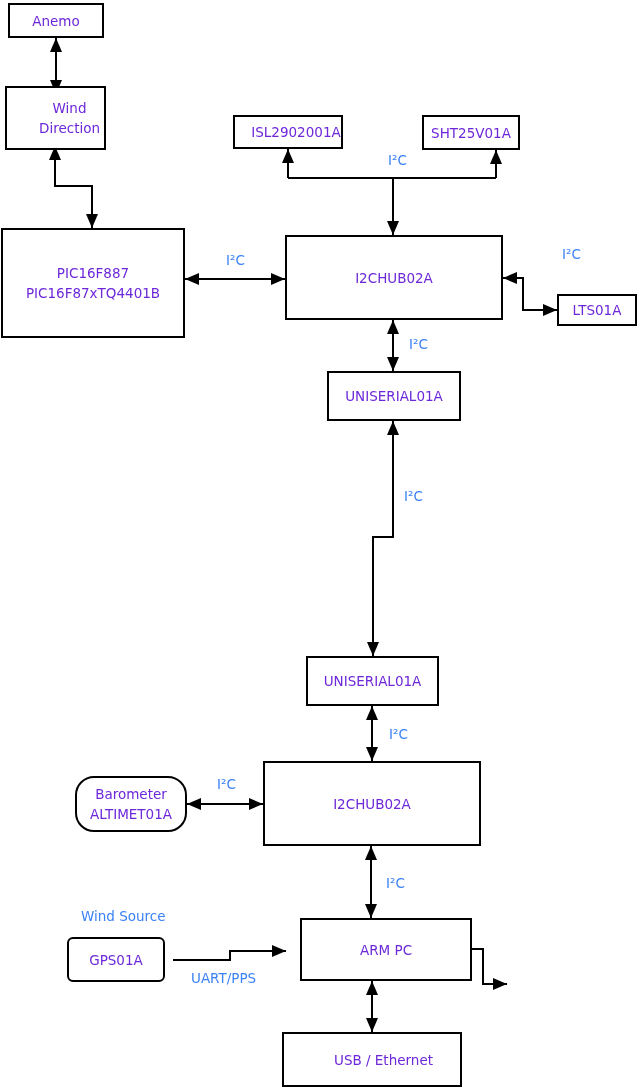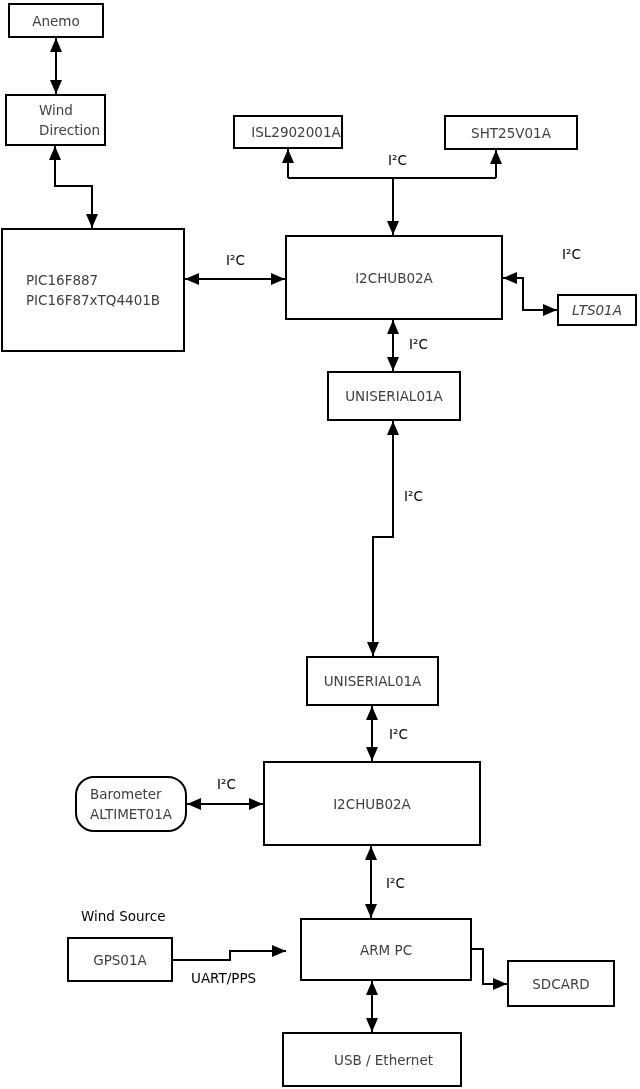--- a/index.html
+++ b/index.html
@@ -18,31 +18,32 @@
   svg.edge-layer {
     position: absolute;
     left: 0; top: 0;
     width: 640px; height: 1089px;
   }
   .node {
     position: absolute;
     box-sizing: border-box;
     background: #ffffff;
     border: 2px solid #000000;
-    color: #404040;
+    color: #6d28d9;
     display: flex;
     align-items: center;
     justify-content: center;
+    text-align: center;
     font-size: 13.5px;
     line-height: 20px;
     white-space: pre-line;
   }
   .lbl {
     position: absolute;
-    color: #000000;
+    color: #3b82f6;
     font-size: 13.5px;
     line-height: 16px;
     white-space: nowrap;
   }
 </style>
 </head>
 <body>
 
 <div class="canvas">
 
@@ -77,36 +78,35 @@
     <line x1="371" y1="846" x2="371" y2="918" marker-start="url(#arrow)" marker-end="url(#arrow)"></line>
 
     <polyline points="173,960 230,960 230,951 286,951" marker-end="url(#arrow)"></polyline>
 
     <polyline points="458,949 483,949 483,984 507,984" marker-start="url(#arrow)" marker-end="url(#arrow)"></polyline>
 
     <line x1="372" y1="981" x2="372" y2="1032" marker-start="url(#arrow)" marker-end="url(#arrow)"></line>
   </svg>
 
   <div class="node" style="left:8px;   top:3px;    width:96px;  height:35px;">Anemo</div>
-  <div class="node" style="left:5px;   top:94px;   width:101px; height:52px;padding-left:28px;">Wind
+  <div class="node" style="left:5px;   top:86px;   width:101px; height:64px;padding-left:28px;">Wind
 Direction</div>
-  <div class="node" style="left:1px;   top:228px;  width:184px; height:124px;">PIC16F887
+  <div class="node" style="left:1px;   top:228px;  width:184px; height:110px;">PIC16F887
 PIC16F87xTQ4401B</div>
   <div class="node" style="left:233px; top:115px;  width:110px; height:34px;padding-left:16px;">ISL2902001A</div>
-  <div class="node" style="left:444px; top:115px;  width:134px; height:35px;">SHT25V01A</div>
+  <div class="node" style="left:422px; top:115px;  width:98px; height:35px;">SHT25V01A</div>
   <div class="node" style="left:285px; top:235px;  width:218px; height:85px;">I2CHUB02A</div>
-  <div class="node" style="left:557px; top:294px;  width:80px;  height:32px;font-style:italic;">LTS01A</div>
+  <div class="node" style="left:557px; top:294px;  width:80px;  height:32px;">LTS01A</div>
   <div class="node" style="left:327px; top:371px;  width:134px; height:50px;">UNISERIAL01A</div>
   <div class="node" style="left:306px; top:656px;  width:133px; height:50px;">UNISERIAL01A</div>
   <div class="node" style="left:263px; top:761px;  width:218px; height:85px;">I2CHUB02A</div>
   <div class="node" style="left:75px;  top:776px;  width:112px; height:56px;border-radius:19px;">Barometer
 ALTIMET01A</div>
-  <div class="node" style="left:67px;  top:937px;  width:106px; height:45px;">GPS01A</div>
+  <div class="node" style="left:67px;  top:937px;  width:98px; height:45px;border-radius:6px;">GPS01A</div>
   <div class="node" style="left:286px; top:918px;  width:172px; height:63px;margin-left:14px;">ARM PC</div>
-  <div class="node" style="left:507px; top:960px;  width:108px; height:47px;">SDCARD</div>
   <div class="node" style="left:282px; top:1032px; width:180px; height:55px;padding-left:23px;">USB / Ethernet</div>
 
   <div class="lbl" style="left:388px; top:152px;">I²C</div>
   <div class="lbl" style="left:226px; top:252px;">I²C</div>
   <div class="lbl" style="left:562px; top:246px;">I²C</div>
   <div class="lbl" style="left:409px; top:336px;">I²C</div>
   <div class="lbl" style="left:404px; top:488px;">I²C</div>
   <div class="lbl" style="left:389px; top:726px;">I²C</div>
   <div class="lbl" style="left:217px; top:776px;">I²C</div>
   <div class="lbl" style="left:386px; top:875px;">I²C</div>

